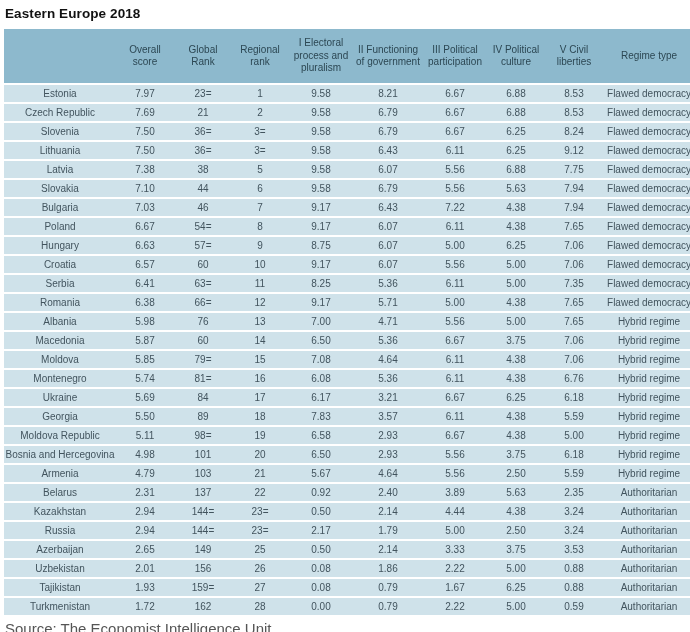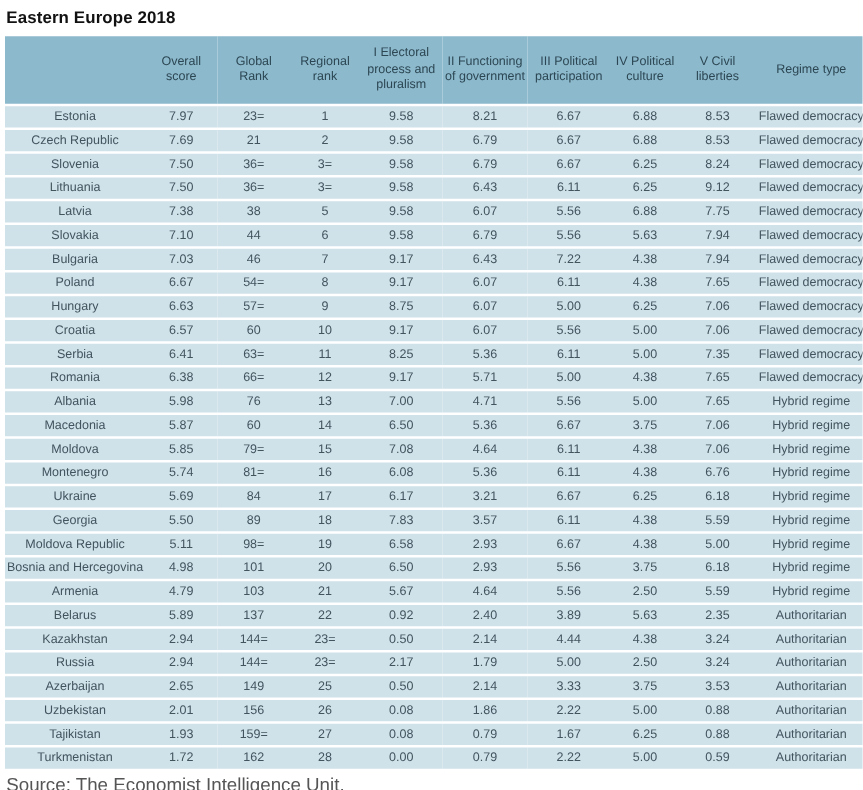--- a/index.html
+++ b/index.html
@@ -333,21 +333,21 @@
         <td>21</td>
         <td>5.67</td>
         <td>4.64</td>
         <td>5.56</td>
         <td>2.50</td>
         <td>5.59</td>
         <td>Hybrid regime</td>
       </tr>
       <tr>
         <td>Belarus</td>
-        <td>5.89</td>
+        <td>2.31</td>
         <td>137</td>
         <td>22</td>
         <td>0.92</td>
         <td>2.40</td>
         <td>3.89</td>
         <td>5.63</td>
         <td>2.35</td>
         <td>Authoritarian</td>
       </tr>
       <tr>

